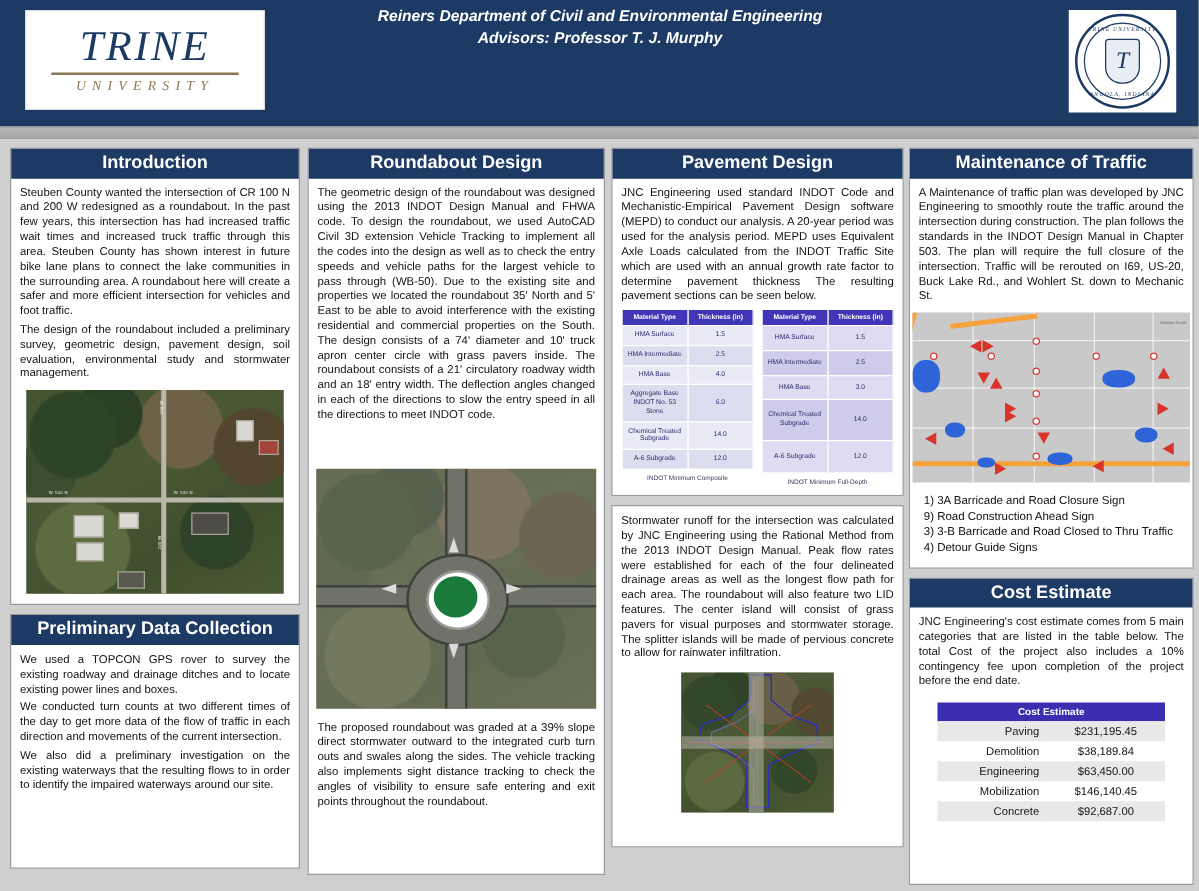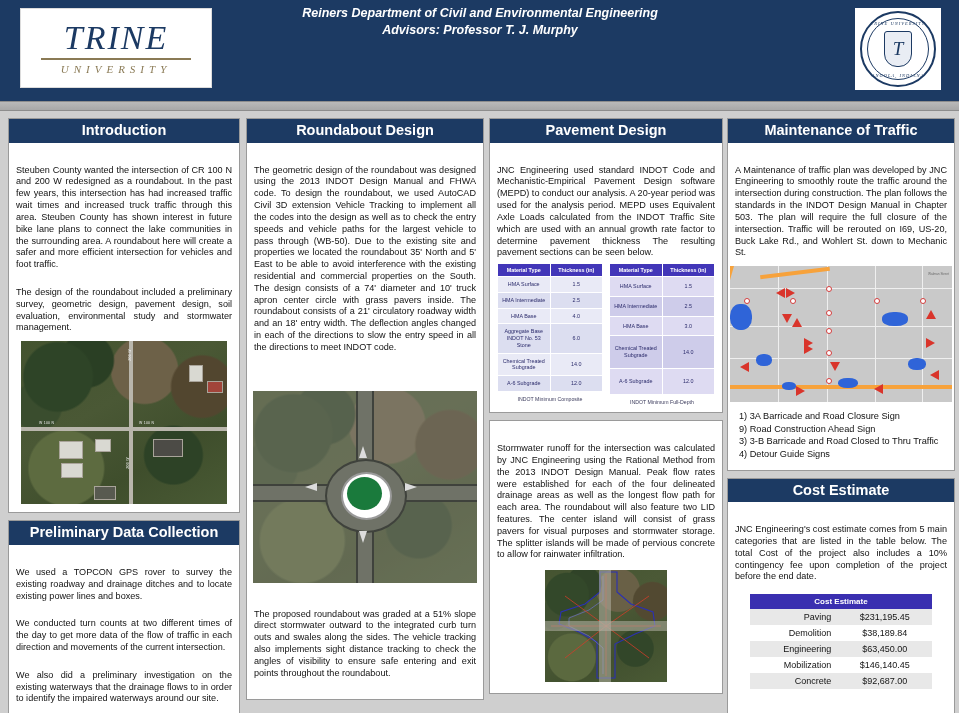--- a/index.html
+++ b/index.html
@@ -82,21 +82,21 @@
   .col3{left:489px;width:234px;}
   .col4{left:727px;width:228px;}
 
   .panel{background:#ffffff;border:1px solid #9a9a9a;margin-bottom:7px;}
   .panel-head{
     background:#1c3a63;color:#ffffff;text-align:center;
     font-size:14.5px;font-weight:bold;padding:3px 2px 4px 2px;line-height:1.15;
   }
   .panel-body{padding:6px 7px 7px 7px;}
   .ptext{
-    font-size:9.1px;line-height:1.30;color:#121212;text-align:justify;margin:16px 0 3px 0;
+    font-size:9.1px;line-height:1.30;color:#121212;text-align:justify;margin:0 0 3px 0;
   }
   .ptext:last-child{margin-bottom:0;}
 
   
   .imgbox{position:relative;overflow:hidden;background:#4f5b3e;}
 
   
   .aerial{
     background:
       radial-gradient(circle at 18% 22%, #2e4427 0 16%, transparent 17%),
@@ -231,24 +231,24 @@
           <div class="roadlbl" style="left:18px;top:80px;">W 100 N</div>
           <div class="roadlbl" style="left:118px;top:80px;">W 100 N</div>
           <div class="roadlbl" style="left:103px;top:12px;transform:rotate(-90deg);">200 W</div>
           <div class="roadlbl" style="left:101px;top:120px;transform:rotate(-90deg);">200 W</div>
         </div>
       </div>
     </div>
 
     <div class="panel">
       <div class="panel-head">Preliminary Data Collection</div>
-      <div class="panel-body" style="padding-bottom:32px;">
+      <div class="panel-body" style="padding-bottom:60px;">
         <p class="ptext">We used a TOPCON GPS rover to survey the existing roadway and drainage ditches and to locate existing power lines and boxes.</p>
         <p class="ptext">We conducted turn counts at two different times of the day to get more data of the flow of traffic in each direction and movements of the current intersection.</p>
-        <p class="ptext">We also did a preliminary investigation on the existing waterways that the drainage flows to in order to identify the impaired waterways around our site.</p>
+        <p class="ptext">We also did a preliminary investigation on the existing waterways that the resulting flows to in order to identify the impaired waterways around our site.</p>
       </div>
     </div>
 
   </div>
 
   <div class="col col2">
 
     <div class="panel" style="height:580px;">
       <div class="panel-head">Roundabout Design</div>
       <div class="panel-body">
@@ -272,21 +272,21 @@
           <div class="ra-center" style="left:94px;top:86px;width:35px;height:33px;"></div>
 
           <div class="ra-tri" style="left:106px;top:55px;border-left:4px solid transparent;border-right:4px solid transparent;border-bottom:12px solid #dcdcdc;"></div>
           <div class="ra-tri" style="left:106px;top:140px;border-left:4px solid transparent;border-right:4px solid transparent;border-top:12px solid #dcdcdc;"></div>
           <div class="ra-tri" style="left:52px;top:92px;border-top:4px solid transparent;border-bottom:4px solid transparent;border-right:12px solid #dcdcdc;"></div>
           <div class="ra-tri" style="left:152px;top:92px;border-top:4px solid transparent;border-bottom:4px solid transparent;border-left:12px solid #dcdcdc;"></div>
         </div>
       </div>
 
       <div class="panel-body" style="padding-top:10px;">
-        <p class="ptext">The proposed roundabout was graded at a 51% slope direct stormwater outward to the integrated curb turn outs and swales along the sides. The vehicle tracking also implements sight distance tracking to check the angles of visibility to ensure safe entering and exit points throughout the roundabout.</p>
+        <p class="ptext">The proposed roundabout was graded at a 39% slope direct stormwater outward to the integrated curb turn outs and swales along the sides. The vehicle tracking also implements sight distance tracking to check the angles of visibility to ensure safe entering and exit points throughout the roundabout.</p>
       </div>
     </div>
 
   </div>
 
   <div class="col col3">
 
     <div class="panel">
       <div class="panel-head">Pavement Design</div>
       <div class="panel-body">

